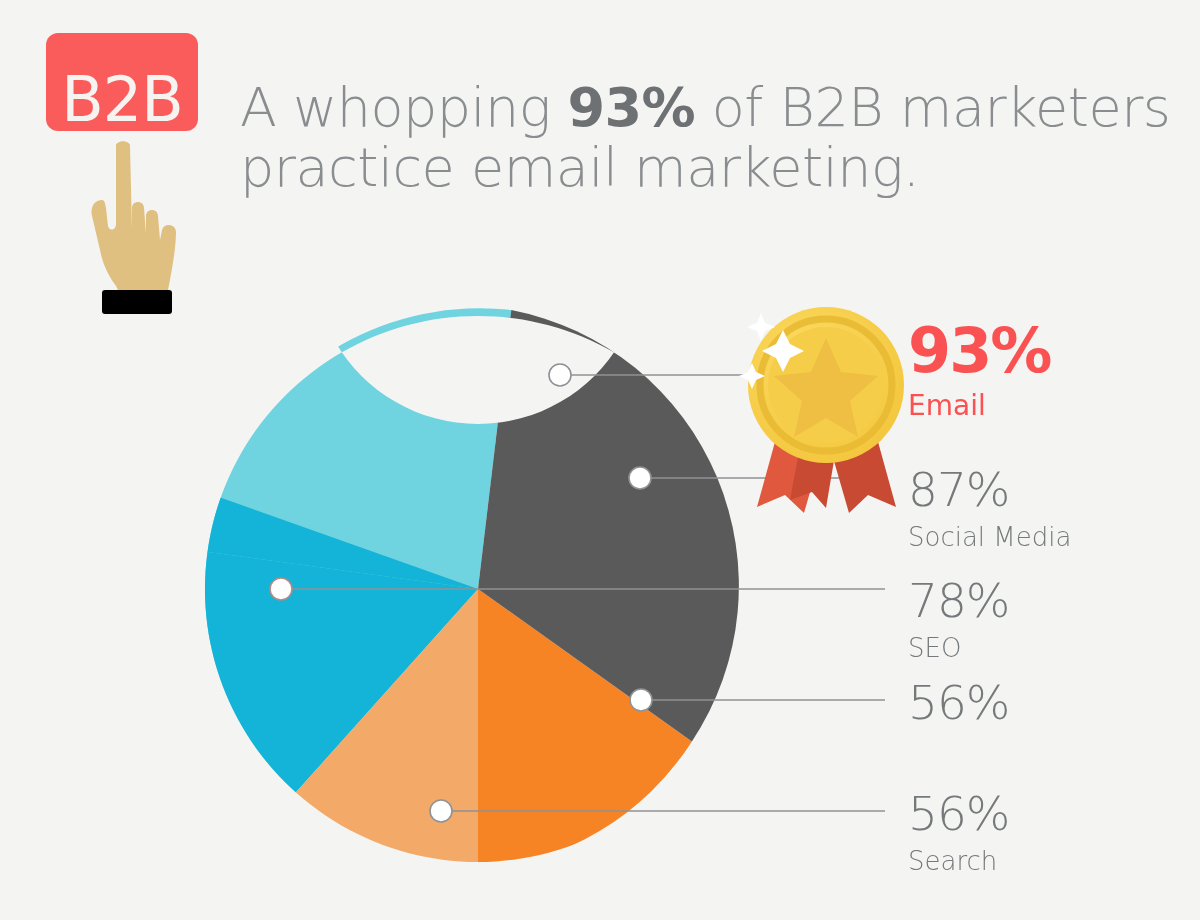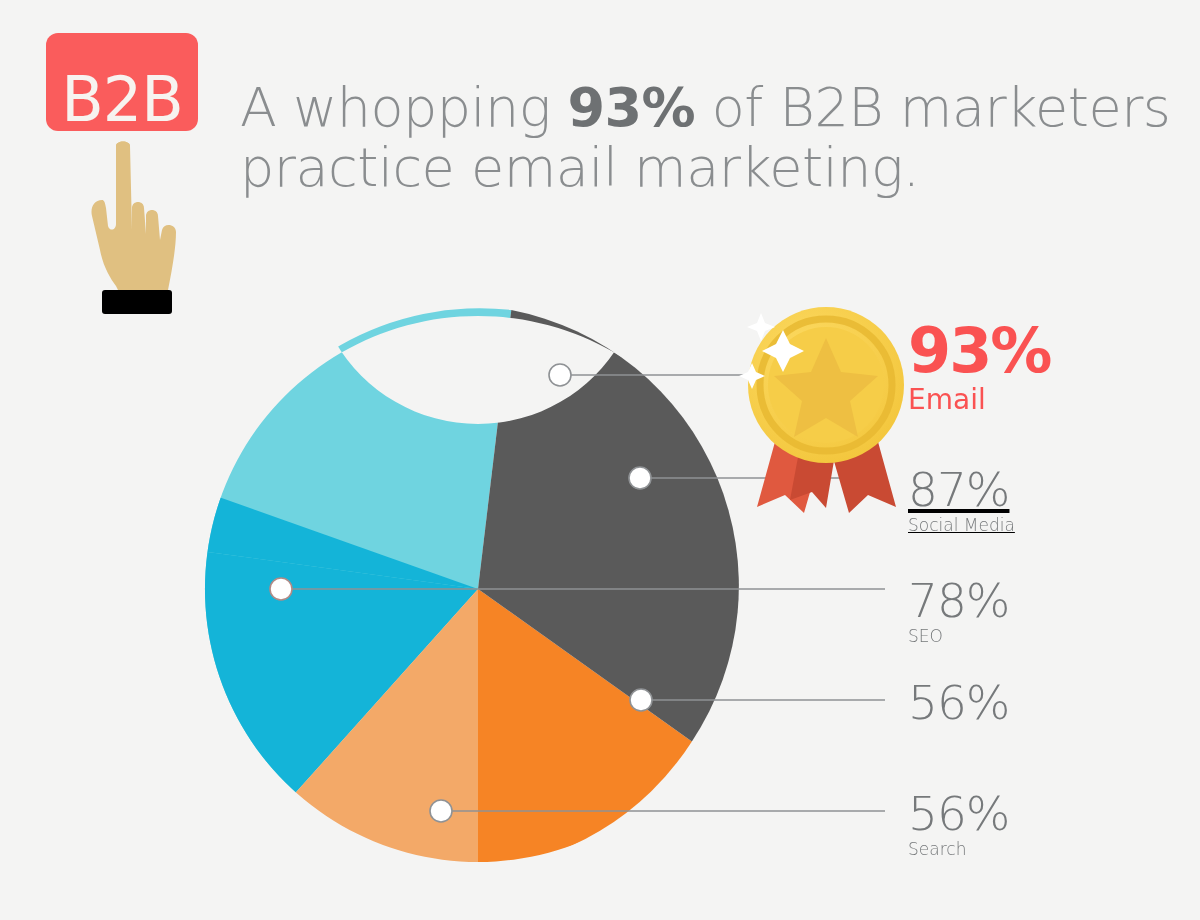--- a/index.html
+++ b/index.html
@@ -85,37 +85,37 @@
     font-family: "DejaVu Sans", sans-serif;
   }
   .legend-pct {
     font-size: 47px;
     font-weight: 300;
     color: #76797b;
     line-height: 1.0;
     letter-spacing: -1px;
   }
   .legend-lbl {
-    font-size: 17px;
+    font-size: 26px;
     font-weight: 300;
     color: #76797b;
     line-height: 1.25;
-    margin-top: 2px;
+    margin-top: 8px;
   }
   .legend-item.highlight .legend-pct {
     font-size: 62px;
     font-weight: 700;
     color: #fa5252;
     letter-spacing: -2px;
   }
   .legend-item.highlight .legend-lbl {
     font-size: 28px;
     font-weight: 400;
     color: #fa5252;
-    margin-top: 0;
+    margin-top: 6px;
   }
 </style>
 </head>
 <body>
 
 <div id="b2b-block">
   <div id="b2b-box">
     <span id="b2b-text">B2B</span>
   </div>
   <div id="hand-wrap">
@@ -197,21 +197,21 @@
       <path d="M761,313 L765,323 L775,327 L765,331 L761,341 L757,331 L747,327 L757,323 Z" fill="#ffffff"></path>
       <path d="M752,363 L756,372 L765,376 L756,380 L752,389 L748,380 L739,376 L748,372 Z" fill="#ffffff"></path>
     </g>
   </svg>
 </div>
 
 <div class="legend-item highlight" style="top:320px;">
   <div class="legend-pct">93%</div>
   <div class="legend-lbl">Email</div>
 </div>
-<div class="legend-item" style="top:466px;text-decoration:underline;">
+<div class="legend-item" style="top:466px;">
   <div class="legend-pct">87%</div>
   <div class="legend-lbl">Social Media</div>
 </div>
 <div class="legend-item" style="top:577px;">
   <div class="legend-pct">78%</div>
   <div class="legend-lbl">SEO</div>
 </div>
 <div class="legend-item" style="top:679px;">
   <div class="legend-pct">56%</div>
 </div>

